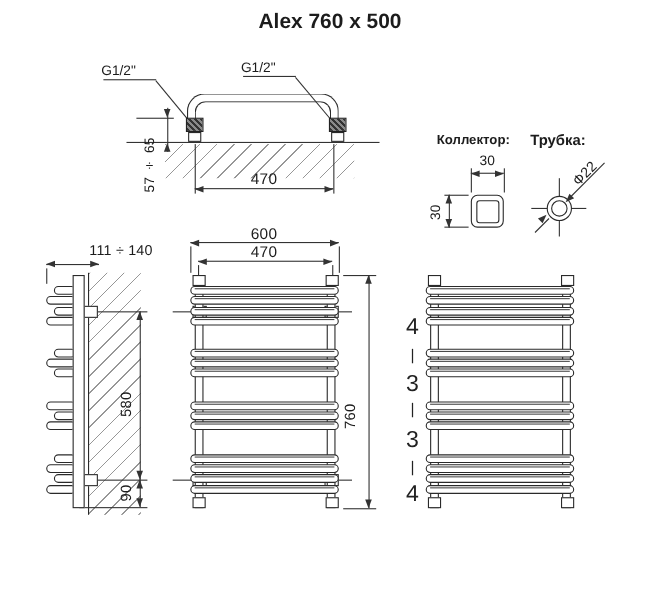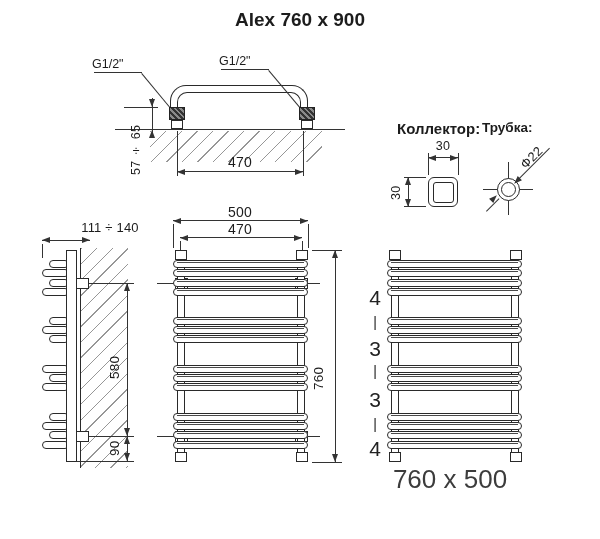--- a/index.html
+++ b/index.html
@@ -32,57 +32,56 @@
   .sq1{position:absolute;left:428px;top:177px;width:30px;height:30px;border:1.5px solid #2a2a2a;border-radius:6px;box-sizing:border-box;z-index:5}
   .sq2{position:absolute;left:432.5px;top:181.5px;width:21px;height:21px;border:1.3px solid #2a2a2a;border-radius:3px;box-sizing:border-box;z-index:5}
   .ci1{position:absolute;left:496.5px;top:177.5px;width:23px;height:23px;border:1.5px solid #2a2a2a;border-radius:50%;box-sizing:border-box;background:#fff;z-index:2}
   .ci2{position:absolute;left:500.5px;top:181.5px;width:15px;height:15px;border:1.3px solid #2a2a2a;border-radius:50%;box-sizing:border-box;z-index:3}
 </style>
 </head>
 <body>
 
 <div class="stage">
 
-  <div class="txt title ctr" style="left:150px;top:9px;width:300px">Alex 760 x 900</div>
+  <div class="txt title ctr" style="left:150px;top:9px;width:300px">Alex 760 x 500</div>
 
   <div class="arc1"></div>
   <div class="arc2"></div>
   <div class="hatch" style="left:150px;top:130.5px;width:172px;height:31px;z-index:0"></div>
   <div class="txt" style="left:92px;top:57px;font-size:12.5px">G1/2"</div>
   <div class="txt" style="left:219px;top:54px;font-size:12.5px">G1/2"</div>
   <div class="txt dim vtext" style="left:129px;top:127px;height:48px;font-size:12.5px">57 ÷ 65</div>
   <div class="txt dim ctr" style="left:200px;top:154px;width:80px;font-size:14px">470</div>
 
-  <div class="txt b" style="left:397px;top:120px;font-size:15px">Коллектор:</div>
+  <div class="txt b" style="left:397px;top:120px;font-size:12px">Коллектор:</div>
   <div class="txt b" style="left:482px;top:120px;font-size:13.5px">Трубка:</div>
   <div class="sq1"></div>
   <div class="sq2"></div>
   <div class="txt dim ctr" style="left:428px;top:139px;width:30px;font-size:12.5px">30</div>
   <div class="txt dim vtext" style="left:389px;top:180px;height:26px;font-size:12.5px">30</div>
   <div class="ci1"></div>
   <div class="ci2"></div>
   <div class="txt dim" style="left:519px;top:150px;transform:rotate(-45deg);font-size:13px">Ф22</div>
 
   <div class="wall" style="left:80px;top:248px;width:48px;height:220px;z-index:0"></div>
   <div class="txt dim ctr" style="left:70px;top:220px;width:80px;font-size:13px">111 ÷ 140</div>
   <div class="txt dim vtext" style="left:107px;top:338px;height:58px">580</div>
   <div class="txt dim vtext" style="left:107px;top:436px;height:25px">90</div>
 
-  <div class="txt dim ctr" style="left:200px;top:204px;width:80px;font-size:14px">500</div>
+  <div class="txt dim ctr" style="left:200px;top:204px;width:80px;font-size:14px">600</div>
   <div class="txt dim ctr" style="left:200px;top:221px;width:80px;font-size:14px">470</div>
   <div class="txt dim vtext" style="left:311px;top:349px;height:58px">760</div>
 
   <span class="pat" style="top:286px">4</span>
   <span class="pat bar" style="top:314px">|</span>
   <span class="pat" style="top:337px">3</span>
   <span class="pat bar" style="top:363px">|</span>
   <span class="pat" style="top:388px">3</span>
   <span class="pat bar" style="top:416px">|</span>
   <span class="pat" style="top:437px">4</span>
-  <div class="txt cap ctr" style="left:380px;top:464px;width:140px">760 x 500</div>
 
 <div class="ln" style="left: 115px; top: 128.7px; width: 230px; height: 1.3px; z-index: 1;"></div>
     <div class="ln" style="left: 94px; top: 72px; width: 48px; height: 1px; z-index: 1;"></div>
     <div class="ln" style="left: 221px; top: 69px; width: 48px; height: 1px; z-index: 1;"></div>
     <div class="ln" style="left: 124px; top: 106.7px; width: 34px; height: 1px; z-index: 1;"></div>
     <div class="ln" style="left: 151.6px; top: 98px; width: 1px; height: 40px; z-index: 1;"></div>
     <div class="ln" style="left: 176.7px; top: 131px; width: 1px; height: 45px; z-index: 1;"></div>
     <div class="ln" style="left: 302.7px; top: 131px; width: 1px; height: 45px; z-index: 1;"></div>
     <div class="ln" style="left: 177px; top: 171.3px; width: 126px; height: 1px; z-index: 1;"></div>
     <div class="ln" style="left: 428px; top: 153px; width: 1px; height: 22px; z-index: 1;"></div>

